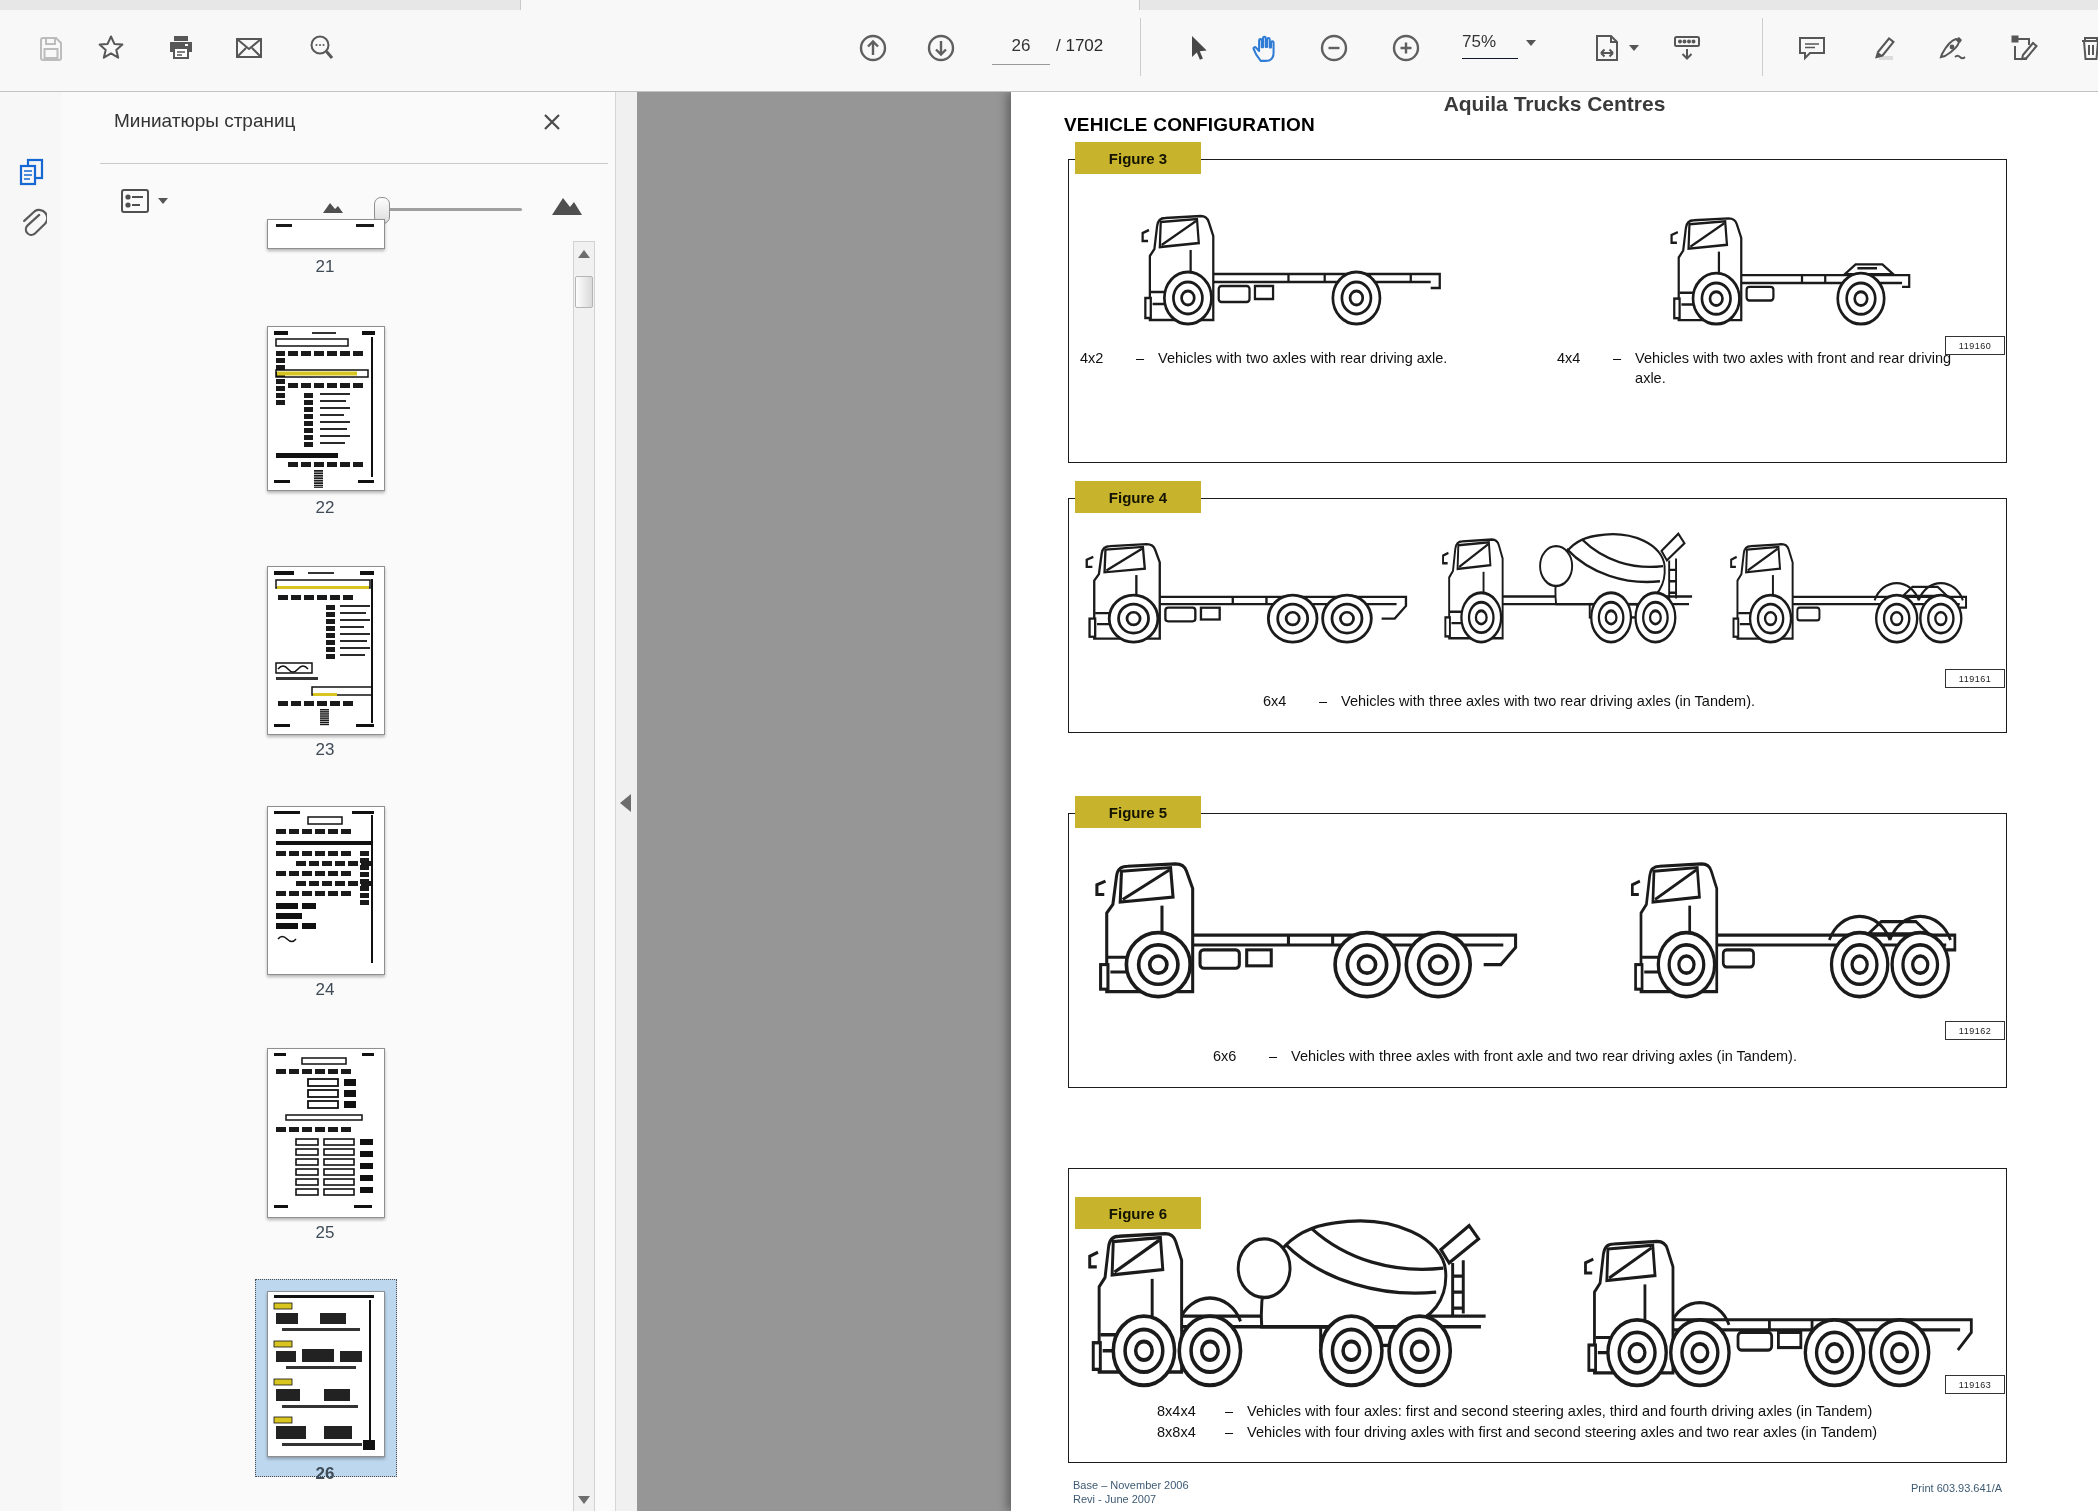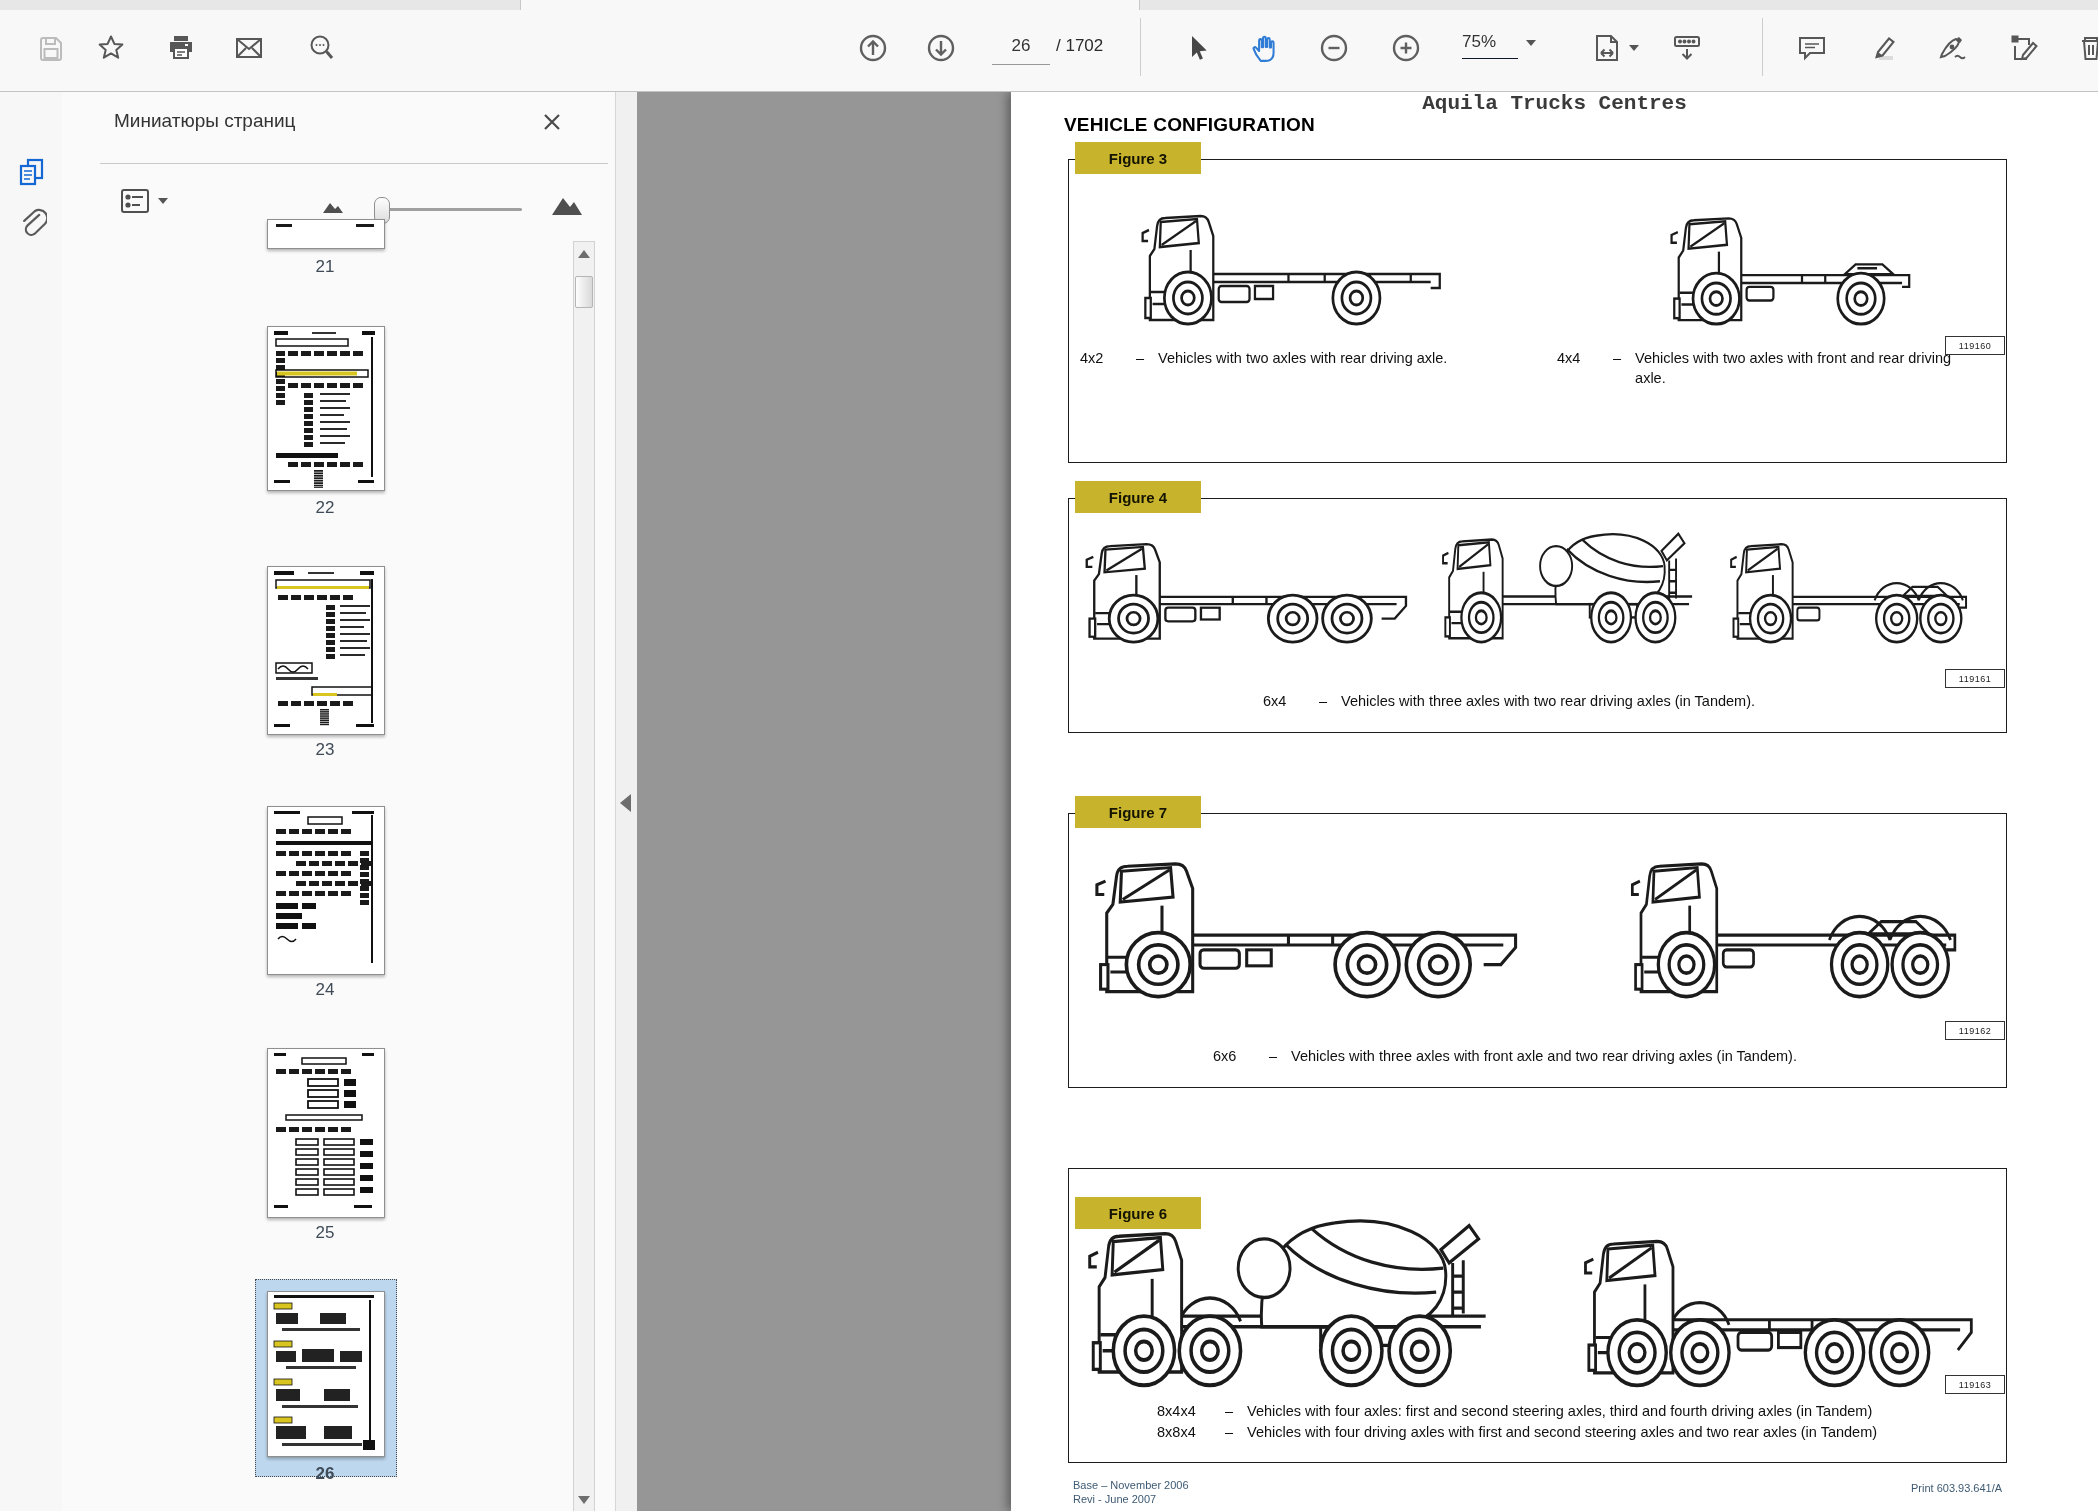--- a/index.html
+++ b/index.html
@@ -41,21 +41,21 @@
   .sarrow{position:absolute;left:4px;width:0;height:0;border-left:6px solid transparent;border-right:6px solid transparent;}
   #sthumb{position:absolute;left:1px;top:34px;width:16px;height:30px;border:1px solid #b5b5b5;border-radius:2px;
           background:linear-gradient(90deg,#fdfdfd,#d9d9d9);}
   #collapsestrip{left:616px;top:0;width:21px;height:1419px;background:#f0f0f0;
                  border-right:1px solid #bdbdbd;}
   .collapsebtn{position:absolute;left:4px;top:702px;width:0;height:0;border-top:9px solid transparent;
                border-bottom:9px solid transparent;border-right:11px solid #6d6d6d;}
   
   #canvas{left:637px;top:0;width:1461px;height:1419px;background:#969696;overflow:hidden;}
   #page{left:374px;top:0;width:1087px;height:1419px;background:#ffffff;box-shadow:-4px 0 9px rgba(0,0,0,.35);}
-  .dochdr{position:absolute;left:0;top:0;width:100%;text-align:center;font-size:21px;font-weight:600;color:#3a3a3a;font-family:Liberation Mono, monospace;}
+  .dochdr{position:absolute;left:0;top:0;width:100%;text-align:center;font-size:21px;font-weight:600;color:#3a3a3a;}
   .doctitle{position:absolute;left:53px;top:22px;font-size:19px;font-weight:bold;color:#000;letter-spacing:.2px;}
   .figframe{position:absolute;left:57px;width:937px;border:1px solid #1c1c1c;}
   .figlabel{position:absolute;left:64px;width:126px;height:32px;background:#c8b42c;color:#141400;
             font-size:15px;font-weight:bold;display:flex;align-items:center;justify-content:center;}
   .figid{position:absolute;left:934px;width:58px;height:17px;border:1px solid #333;font-size:9px;
          letter-spacing:.5px;color:#222;display:flex;align-items:center;justify-content:center;background:#fff;}
   .cap{position:absolute;display:flex;font-size:14.5px;color:#101010;line-height:20px;}
   .cap .code{flex:0 0 auto;}
   .cap .dash{margin:0 14px 0 16px;}
   .truck{position:absolute;}
@@ -633,21 +633,21 @@
           <use href="#tE"></use>
         </svg>
       <div class="figid" style="top:577px">119161</div>
       <div class="cap" style="left:252px;top:599px">
         <span class="code" style="width:40px">6x4</span>
         <span class="dash">–</span>
         <span class="ctext">Vehicles with three axles with two rear driving axles (in Tandem).</span>
       </div>
 
       <div class="figframe" style="top:721px;height:273px"></div>
-      <div class="figlabel" style="top:704px">Figure 7</div>
+      <div class="figlabel" style="top:704px">Figure 5</div>
       <svg class="truck" style="left:81px;top:735px" width="442" height="172" viewBox="0 0 360 140" preserveAspectRatio="none">
           <use href="#tC"></use>
         </svg>
       <svg class="truck" style="left:617px;top:735px" width="368" height="172" viewBox="0 0 340 140" preserveAspectRatio="none">
           <use href="#tE"></use>
         </svg>
       <div class="figid" style="top:929px">119162</div>
       <div class="cap" style="left:202px;top:954px">
         <span class="code" style="width:40px">6x6</span>
         <span class="dash">–</span>

